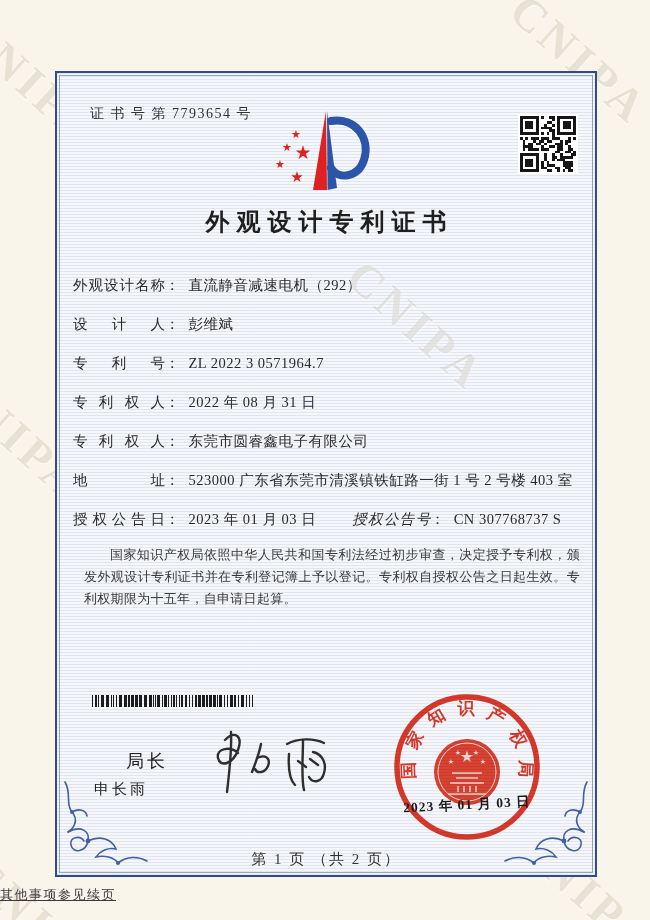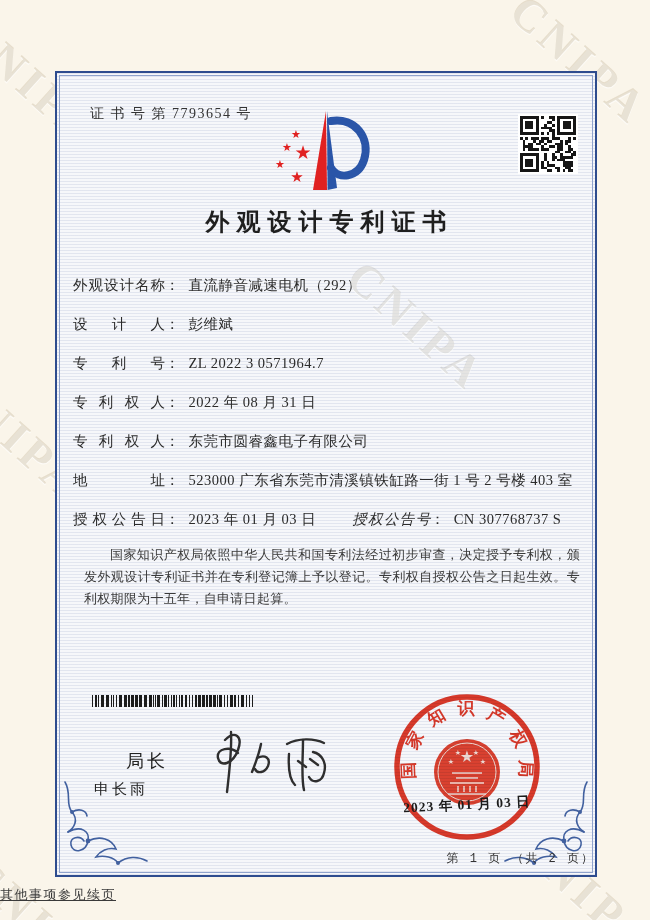--- a/index.html
+++ b/index.html
@@ -56,22 +56,22 @@
   .officer-title{position:absolute;left:37px;top:676px;font-size:18px;letter-spacing:3px;color:#222;margin-left:32px;}
   .officer-name{position:absolute;left:37px;top:707px;font-size:15px;letter-spacing:3px;color:#222;}
   .signature{position:absolute;left:138px;top:653px;}
   .seal{position:absolute;left:335px;top:619px;mix-blend-mode:multiply;}
   .seal-date{
     position:absolute;left:325px;top:723px;width:170px;text-align:center;
     font-size:13.5px;font-weight:700;letter-spacing:1px;color:#1c1c1c;
     transform:rotate(-3deg);
   }
   .page-ind{
-    position:absolute;left:0;top:777px;width:100%;text-align:right;
-    font-size:12px;letter-spacing:2px;color:#333;font-family:Liberation Mono, monospace;
+    position:absolute;left:0;top:777px;width:100%;text-align:center;
+    font-size:15px;letter-spacing:2px;color:#333;
   }
   .orn{position:absolute;bottom:2px;}
   .orn.left{left:2px;}
   .orn.right{right:2px;transform:scaleX(-1);}
   .note{
     position:absolute;left:0;top:886px;width:100%;text-align:left;
     font-size:13px;letter-spacing:1.5px;color:#3a3a3a;z-index:2;text-decoration:underline;
   }
 </style>
 </head>

